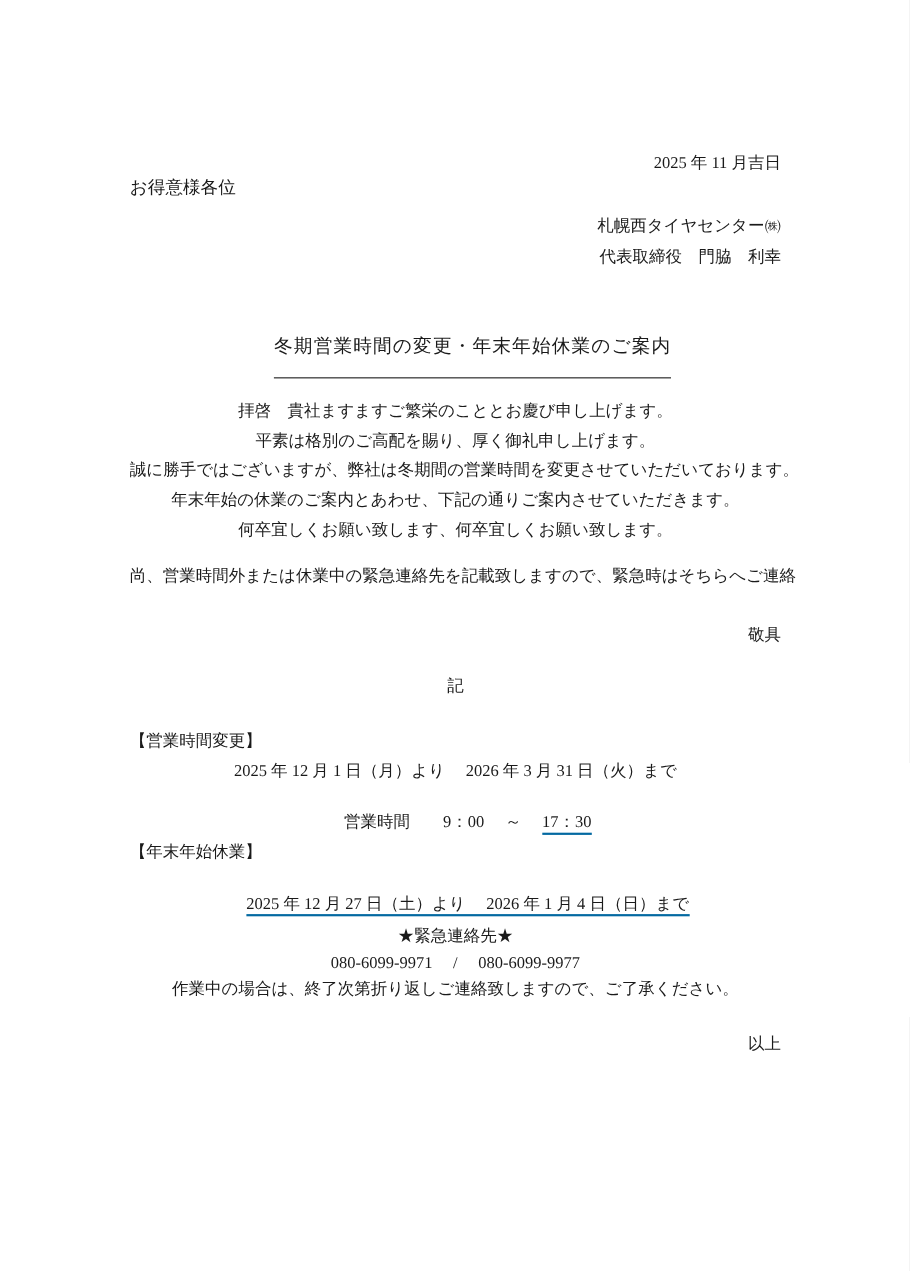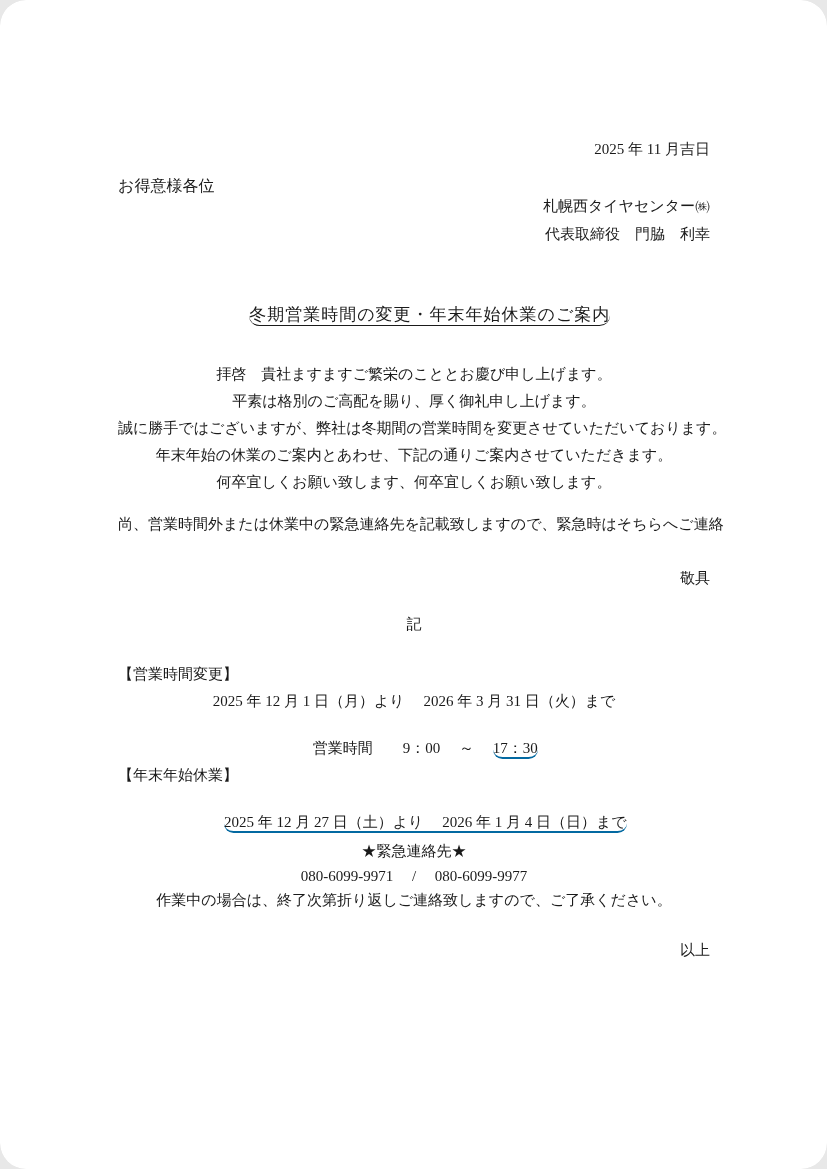--- a/index.html
+++ b/index.html
@@ -1,15 +1,15 @@
 <!DOCTYPE html>
 <html lang="ja"><head>
 <meta charset="utf-8">
 <style>
-  * { margin: 0; padding: 0; box-sizing: border-box; border-radius: 26px; }
+  * { margin: 0; padding: 0; box-sizing: border-box; }
   html, body { background: #e8e8e8; }
   .page {
     position: relative;
     width: 827px;
     height: 1169px;
     margin: 0 auto;
     background: #ffffff;
     color: #1a1a1a;
     font-family: "Liberation Serif", "DejaVu Serif", serif;
     font-size: 15px;
@@ -25,25 +25,25 @@
   .line { position: absolute; width: 100%; line-height: 20px; white-space: pre; }
   .align-right { text-align: right; }
   .align-center { text-align: center; }
   .title-line {
     font-size: 17px;
     letter-spacing: 1px;
   }
   .title-line .title-text {
     display: inline-block;
     border-bottom: 1px solid #1a1a1a;
-    padding-bottom: 0;
+    padding-bottom: 18px;
   }
   .para { position: absolute; width: 100%; text-align: center; }
   .para .pline { line-height: 27px; white-space: pre; }
-  .recipient { font-size: 16px; margin-top: 15px; }
+  .recipient { font-size: 16px; }
   .u-inline {
     border-bottom: 2px solid #0369a1;
     padding-bottom: 1px;
   }
 </style>
 </head>
 <body>
 
 <div class="page">
   <div class="content">

